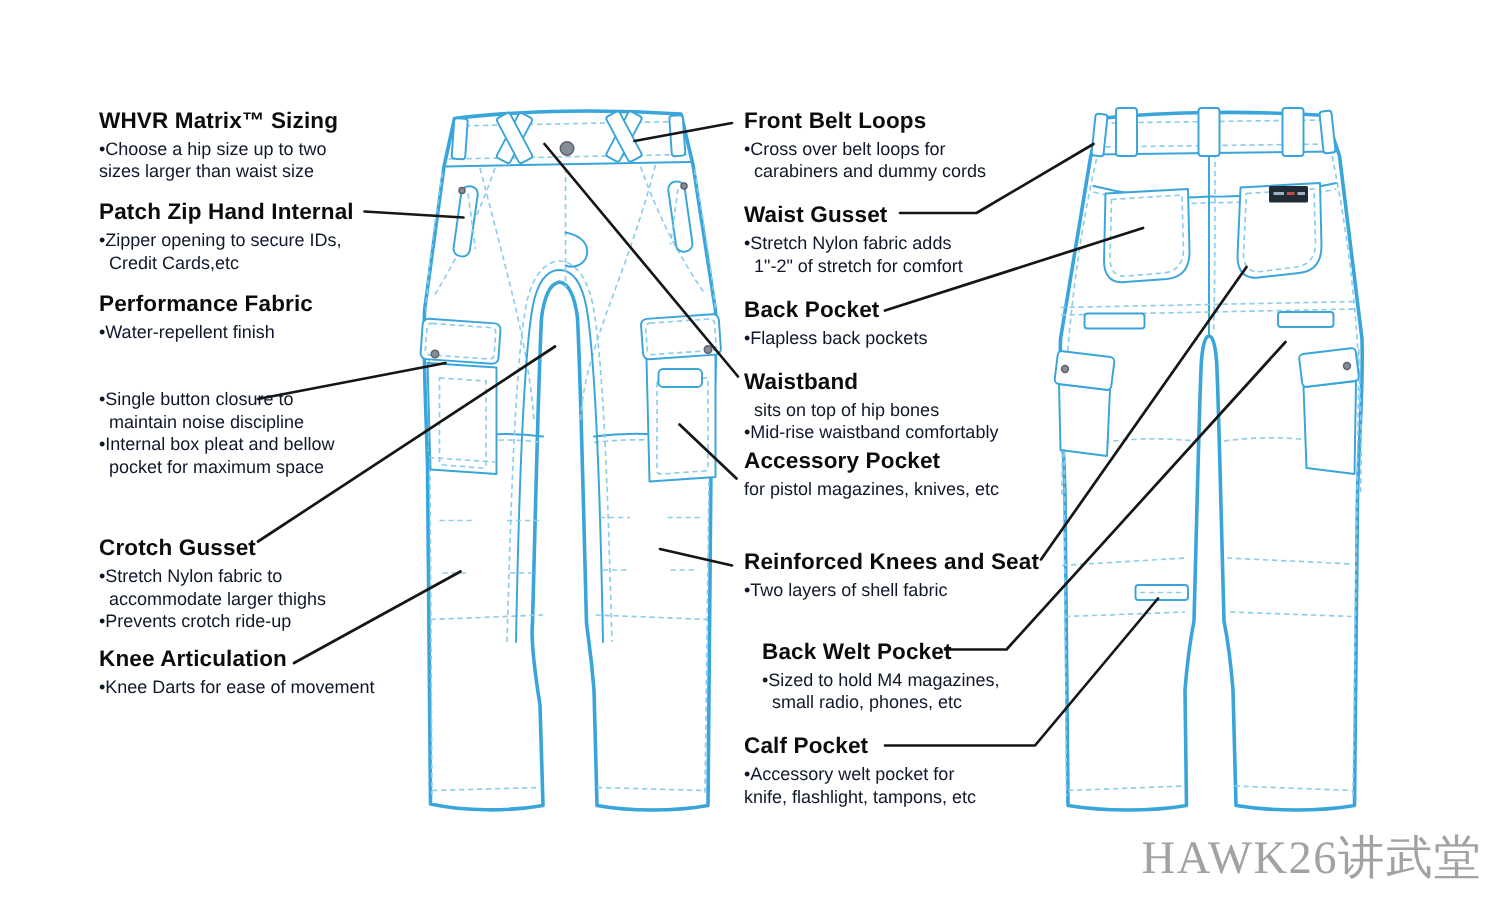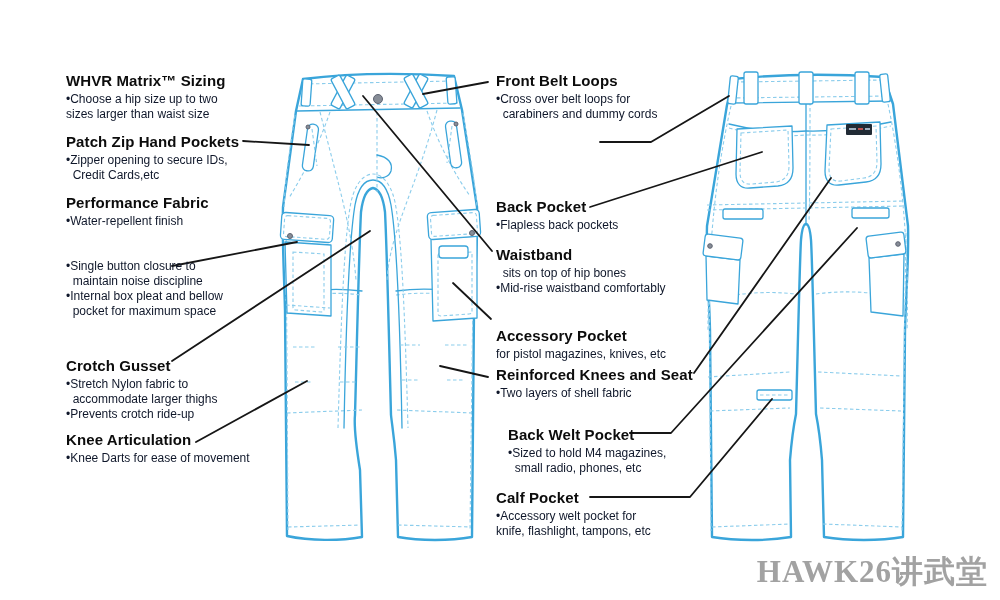--- a/index.html
+++ b/index.html
@@ -16,21 +16,21 @@
   .dsh{fill:none;stroke:var(--stitch);stroke-width:1.1;stroke-dasharray:3.5 2.5;}
   .dshW{fill:#ffffff;stroke:var(--stitch);stroke-width:1.1;stroke-dasharray:3.5 2.5;}
   .ldr{fill:none;stroke:var(--leader);stroke-width:1.8;stroke-linecap:round;stroke-linejoin:round;}
   .btn{fill:var(--button);stroke:#5c6270;stroke-width:1;}
   .tag{fill:var(--tag);}
   .ann{position:absolute;}
   .ann h3{margin:0 0 3px 0;font-size:15px;line-height:16px;font-weight:bold;color:#0c0c0c;letter-spacing:.1px;}
   .ann .ln{font-size:12px;line-height:15px;color:#0f172a;white-space:pre;}
   .watermark{
     position:absolute;right:12px;bottom:7px;
-    font-family:"Liberation Serif",serif;font-weight:bold;font-size:31px;
+    font-family:"Liberation Serif",serif;font-weight:normal;font-size:31px;
     color:var(--watermark);letter-spacing:1px;
   }
 </style>
 </head>
 <body>
 
 <div class="stage" style="--outline: #3aa5da; --stitch: #8ccdec; --leader: #161616; --watermark: #a2a2a2; --tag: #212b35; --button: #878d97;">
 
   <svg width="1000" height="600" viewBox="0 0 1000 600">
 
@@ -242,21 +242,21 @@
       <path class="ldr" d="M 590,497 L 690,497 L 772,399"></path>
     </g>
   </svg>
 
   <div class="ann" style="left:66px;top:73px">
     <h3>WHVR Matrix™ Sizing</h3>
     <div class="ln">•Choose a hip size up to two</div>
     <div class="ln">sizes larger than waist size</div>
   </div>
   <div class="ann" style="left:66px;top:134px">
-    <h3>Patch Zip Hand Pockets</h3>
+    <h3>Patch Zip Hand Internal</h3>
     <div class="ln">•Zipper opening to secure IDs,</div>
     <div class="ln">  Credit Cards,etc</div>
   </div>
   <div class="ann" style="left:66px;top:195px">
     <h3>Performance Fabric</h3>
     <div class="ln">•Water-repellent finish</div>
   </div>
   <div class="ann" style="left:66px;top:259px">
     <div class="ln">•Single button closure to</div>
     <div class="ln">  maintain noise discipline</div>
@@ -272,30 +272,35 @@
   <div class="ann" style="left:66px;top:432px">
     <h3>Knee Articulation</h3>
     <div class="ln">•Knee Darts for ease of movement</div>
   </div>
 
   <div class="ann" style="left:496px;top:73px">
     <h3>Front Belt Loops</h3>
     <div class="ln">•Cross over belt loops for</div>
     <div class="ln">  carabiners and dummy cords</div>
   </div>
+  <div class="ann" style="left:496px;top:136px">
+    <h3>Waist Gusset</h3>
+    <div class="ln">•Stretch Nylon fabric adds</div>
+    <div class="ln">  1"-2" of stretch for comfort</div>
+  </div>
   <div class="ann" style="left:496px;top:199px">
     <h3>Back Pocket</h3>
     <div class="ln">•Flapless back pockets</div>
   </div>
   <div class="ann" style="left:496px;top:247px">
     <h3>Waistband</h3>
     <div class="ln">  sits on top of hip bones</div>
     <div class="ln">•Mid-rise waistband comfortably</div>
   </div>
-  <div class="ann" style="left:496px;top:328px">
+  <div class="ann" style="left:496px;top:300px">
     <h3>Accessory Pocket</h3>
     <div class="ln">for pistol magazines, knives, etc</div>
   </div>
   <div class="ann" style="left:496px;top:367px">
     <h3>Reinforced Knees and Seat</h3>
     <div class="ln">•Two layers of shell fabric</div>
   </div>
   <div class="ann" style="left:508px;top:427px">
     <h3>Back Welt Pocket</h3>
     <div class="ln">•Sized to hold M4 magazines,</div>

